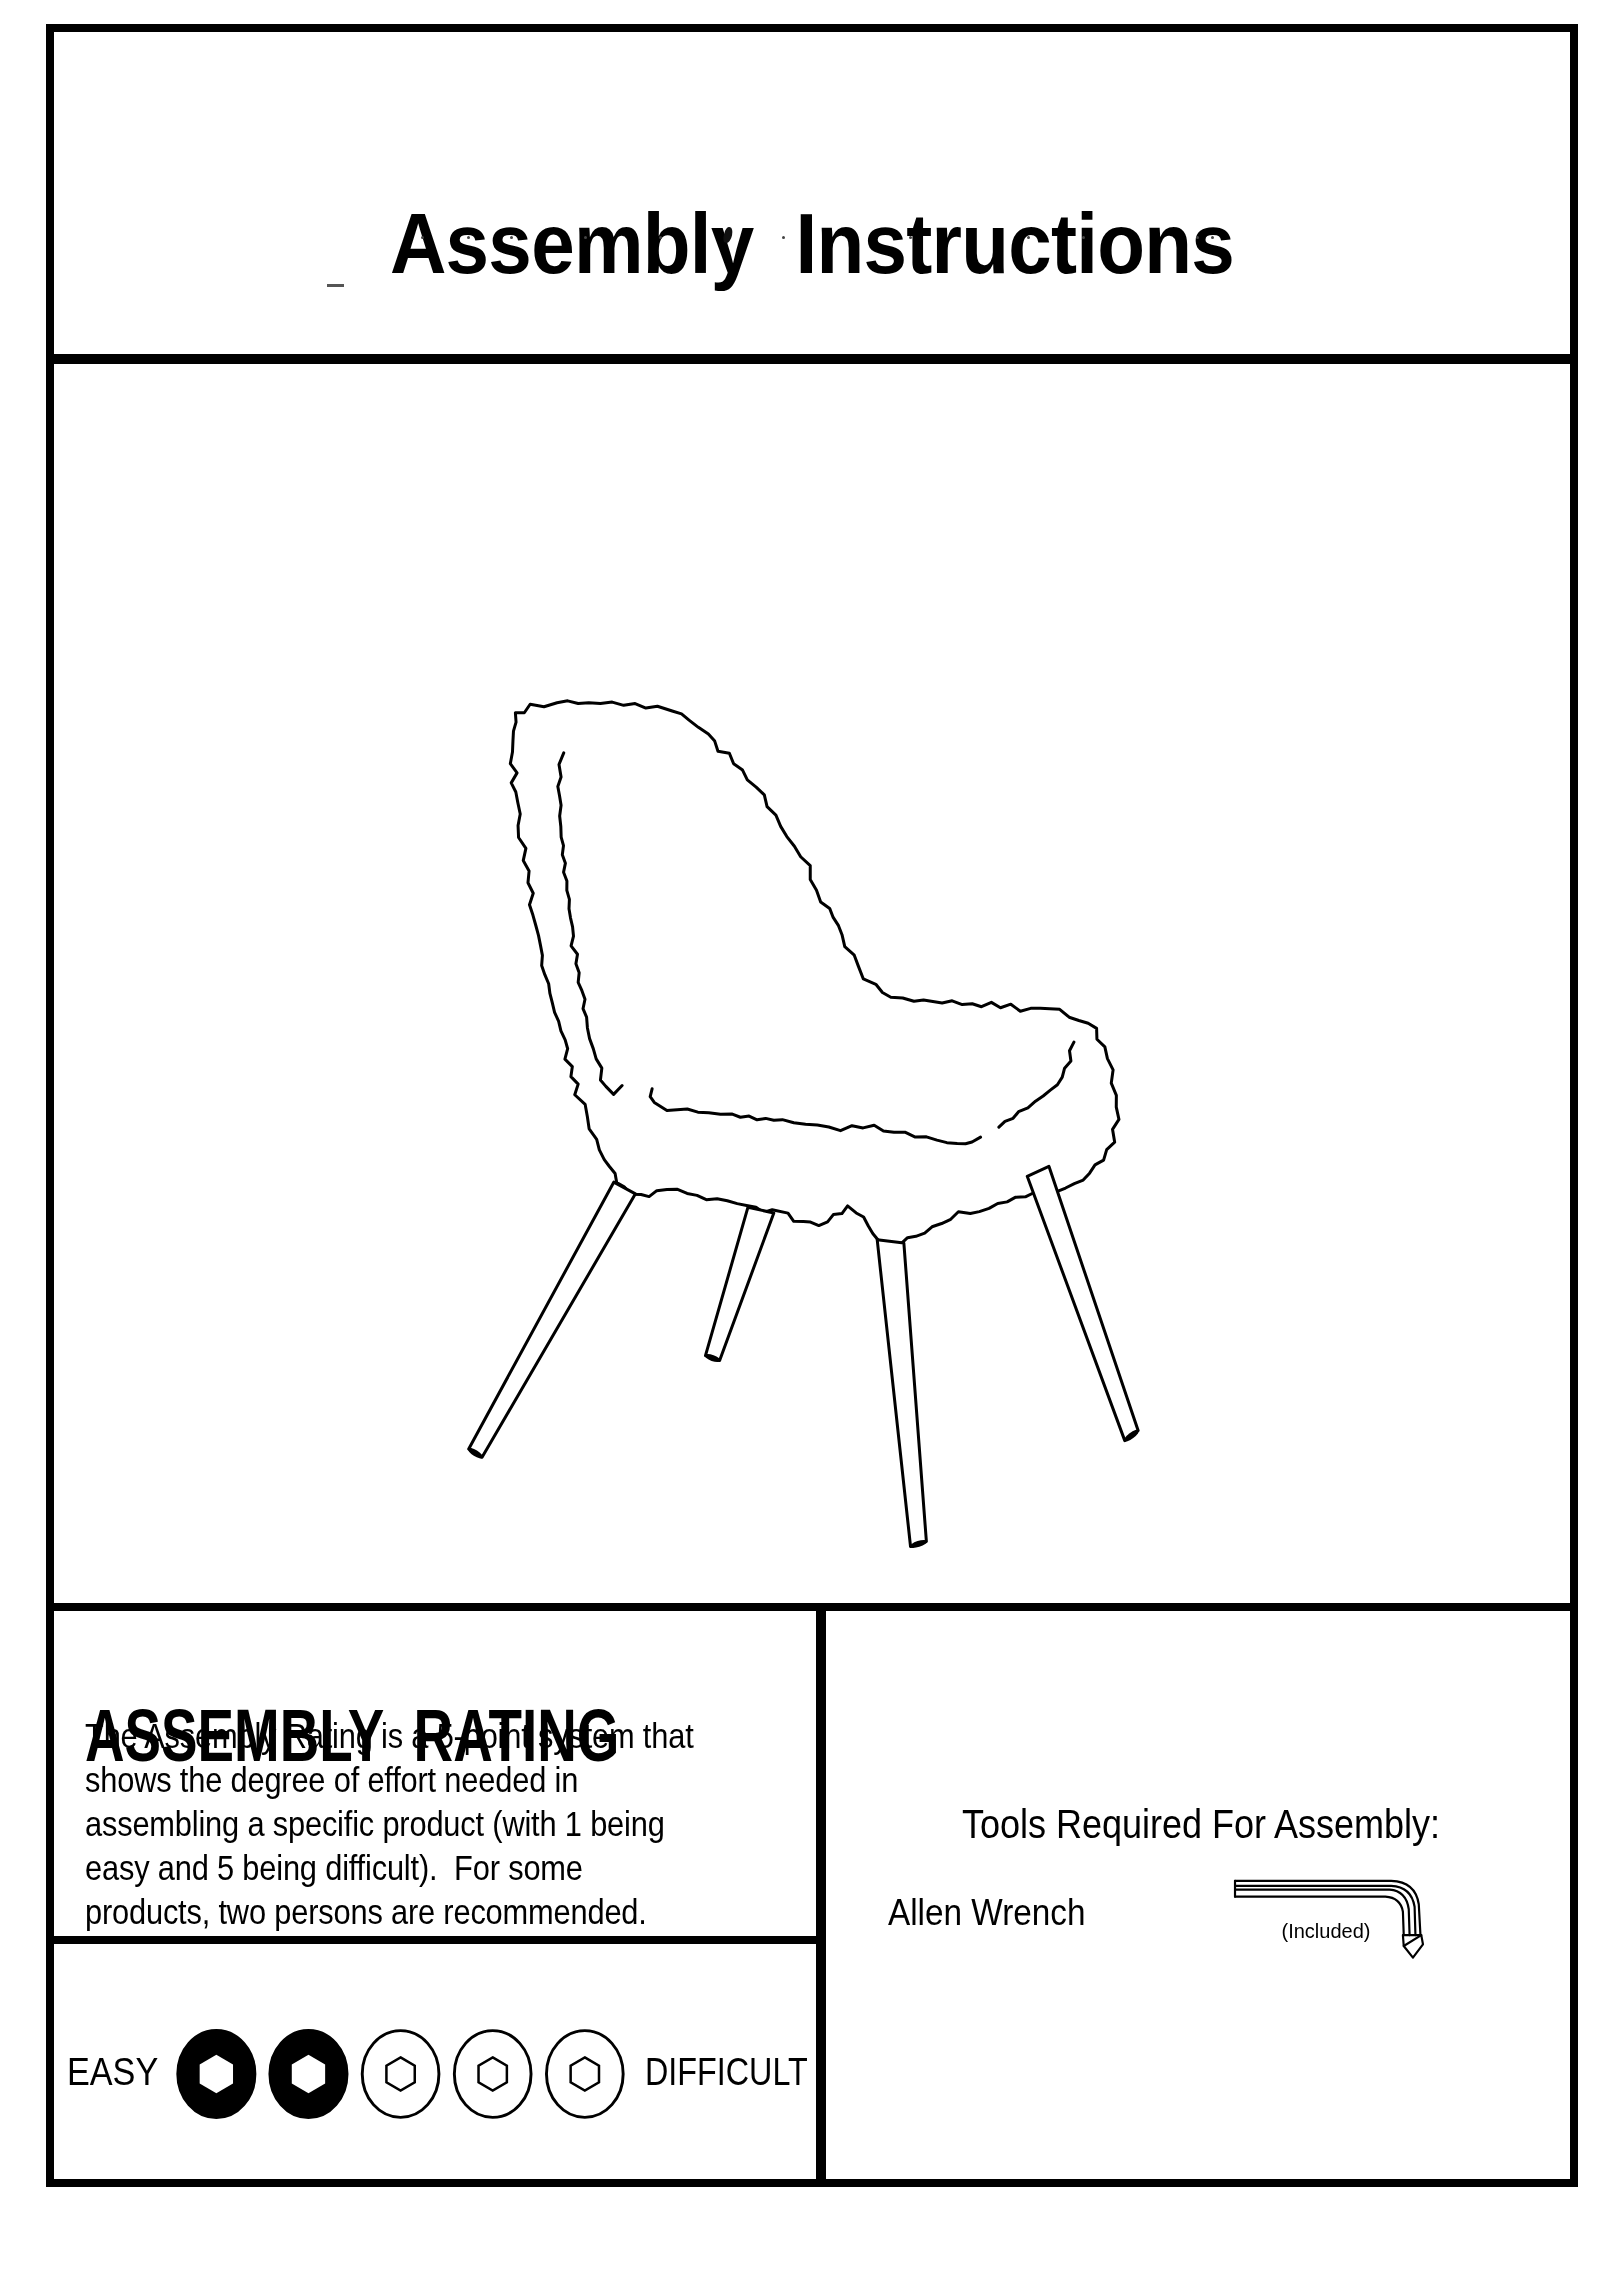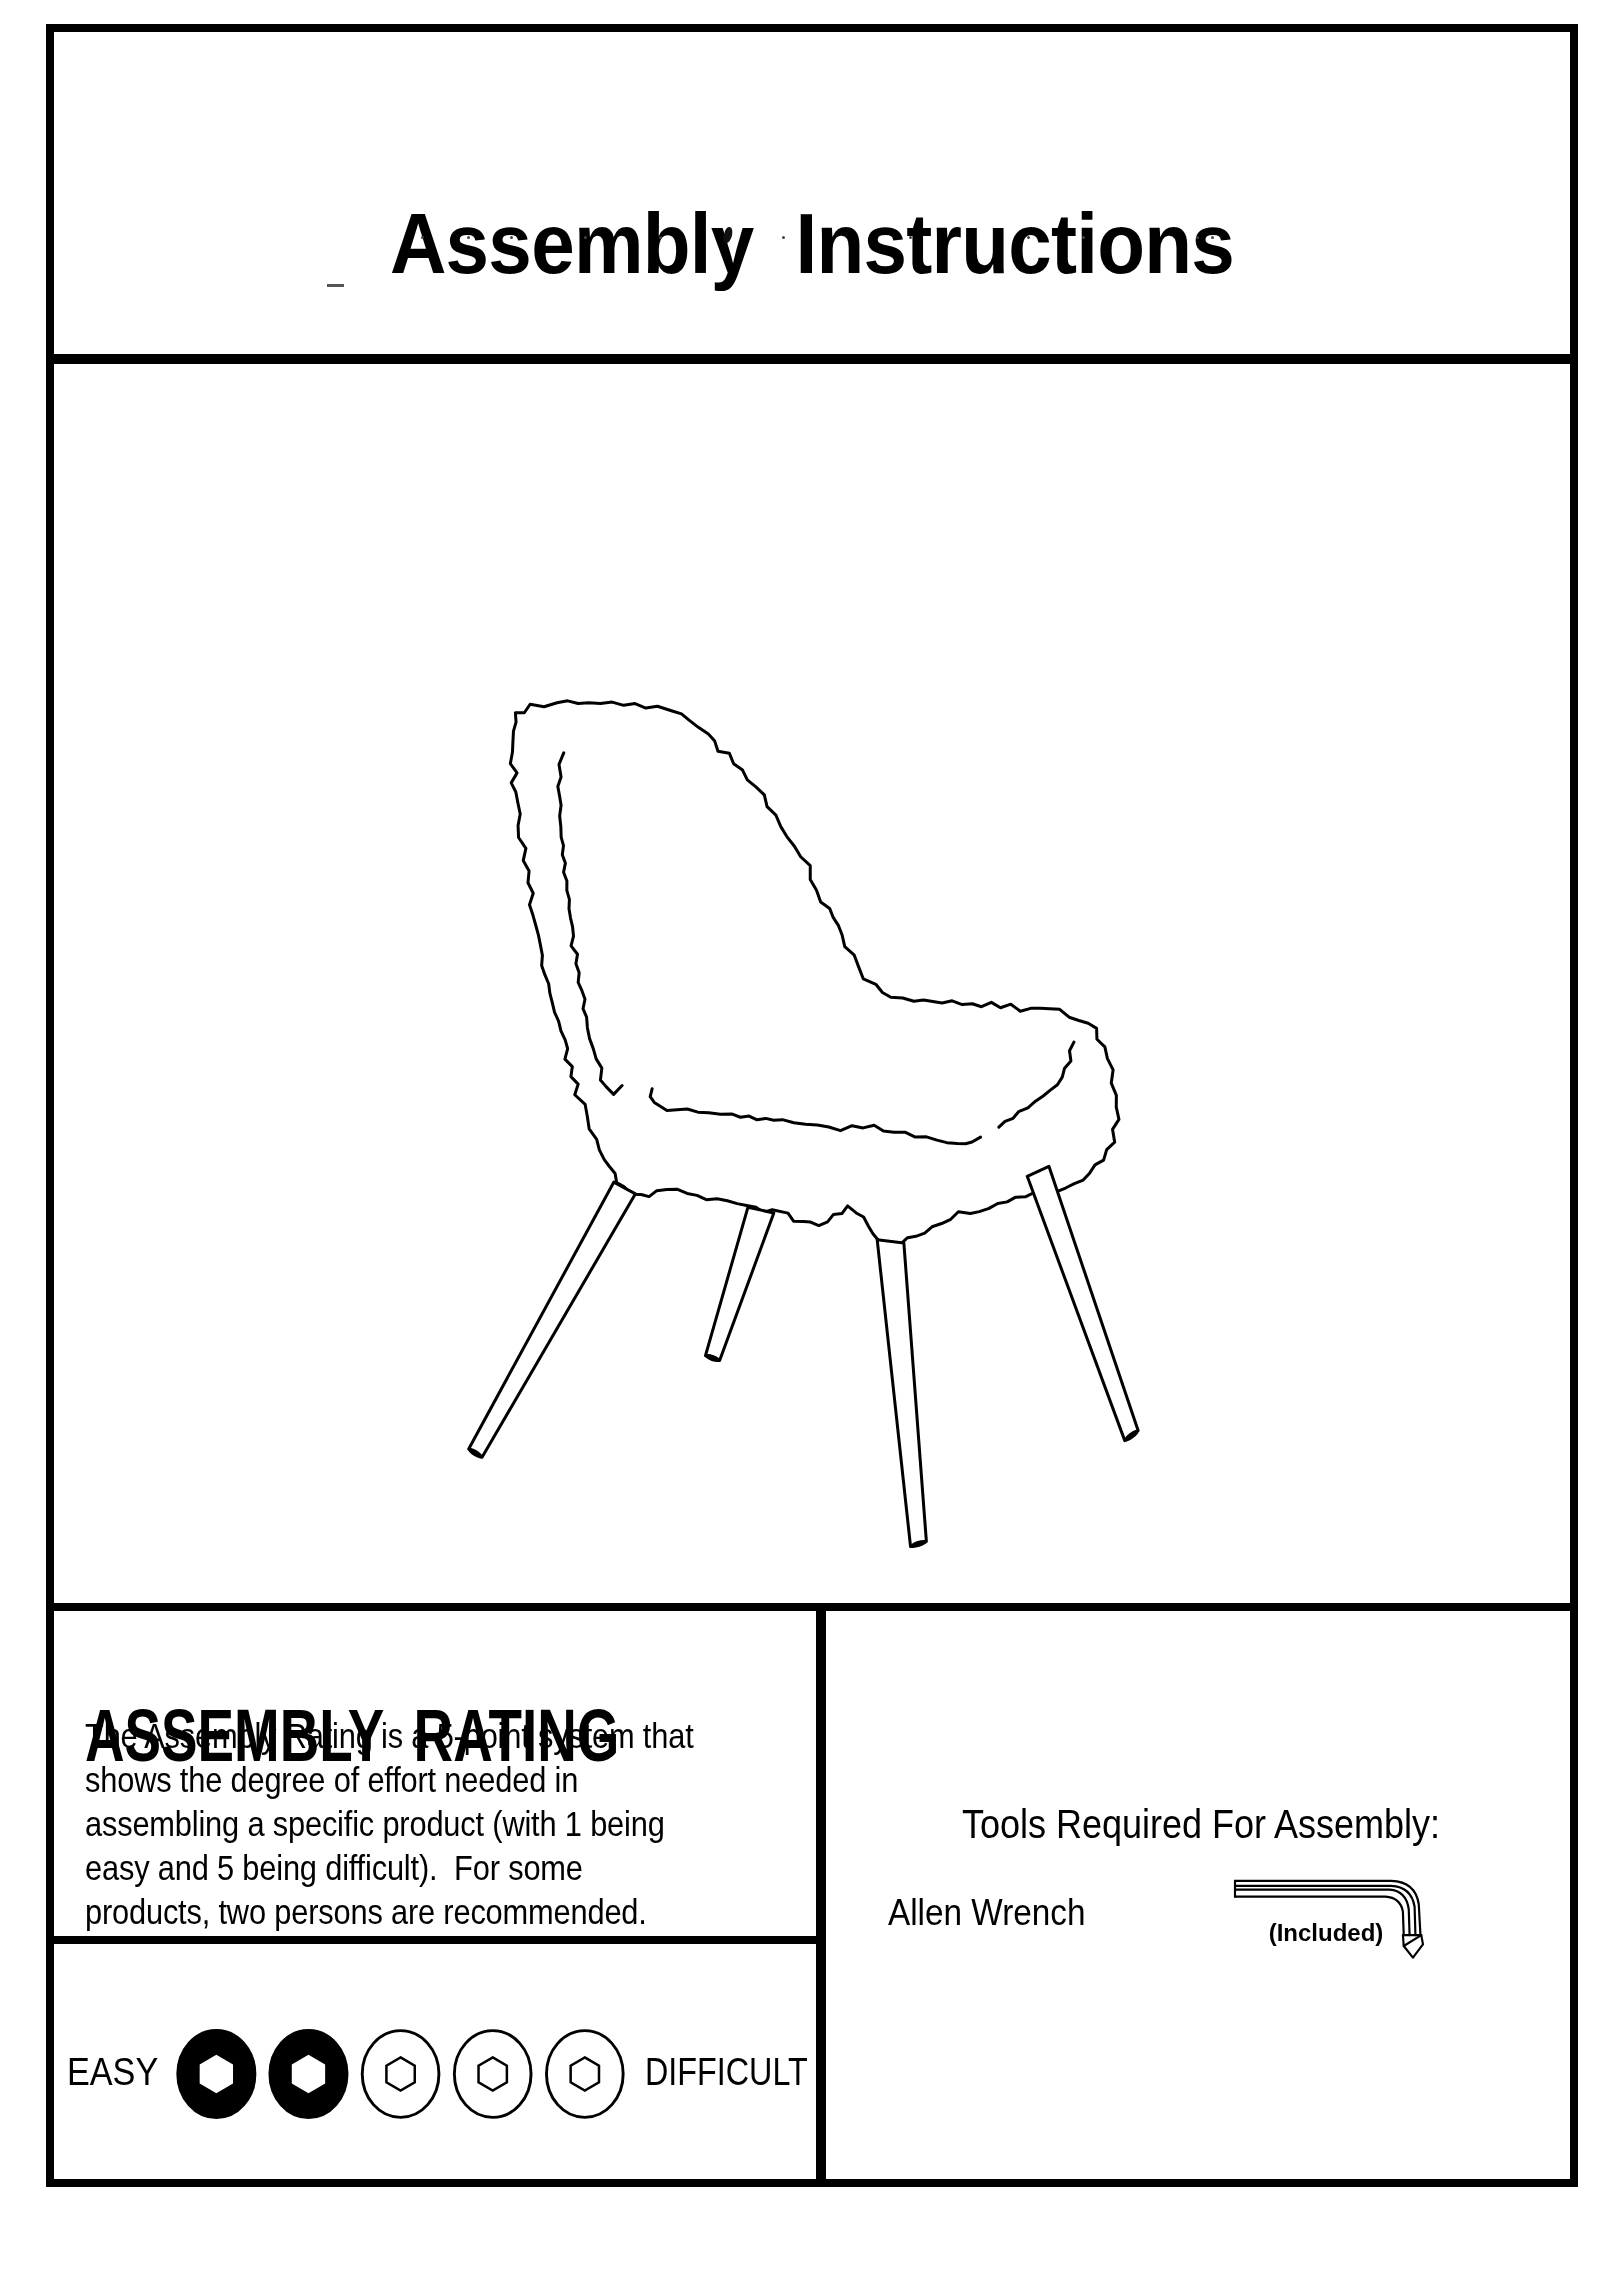--- a/index.html
+++ b/index.html
@@ -22,21 +22,21 @@
   .rating-body{left:85px;top:1714px;width:817px;font-size:35px;line-height:44px;
                transform:scaleX(.88);transform-origin:left top;letter-spacing:-0.2px;}
   
   .easy-label{left:67px;top:2053px;font-size:38px;line-height:1;transform:scaleX(.9);transform-origin:left top;}
   .diff-label{left:645px;top:2053px;font-size:38px;line-height:1;transform:scaleX(.85);transform-origin:left top;}
   .circles{left:178px;top:2028px;}
   
   .tools-head{left:824px;top:1804px;width:754px;text-align:center;font-size:40px;line-height:1;
               transform:scaleX(.9);transform-origin:center top;}
   .tool-name{left:888px;top:1894px;font-size:37px;line-height:1;transform:scaleX(.9);transform-origin:left top;}
-  .included{left:1241px;top:1921px;width:170px;text-align:center;font-size:24px;line-height:1;font-weight:bold;}
+  .included{left:1241px;top:1921px;width:170px;text-align:center;font-size:20px;line-height:1;}
   svg{display:block;overflow:visible;}
 </style>
 </head>
 <body>
 
 <div class="abs frame"></div>
 <div class="abs hdiv" style="left:46px;top:354px;width:1532px;height:10px;"></div>
 <div class="abs hdiv" style="left:46px;top:1603px;width:1532px;height:8.3px;"></div>
 <div class="abs vdiv" style="left:816px;top:1603px;width:10px;height:584px;"></div>
 <div class="abs hdiv" style="left:46px;top:1936px;width:780px;height:8.3px;"></div>

